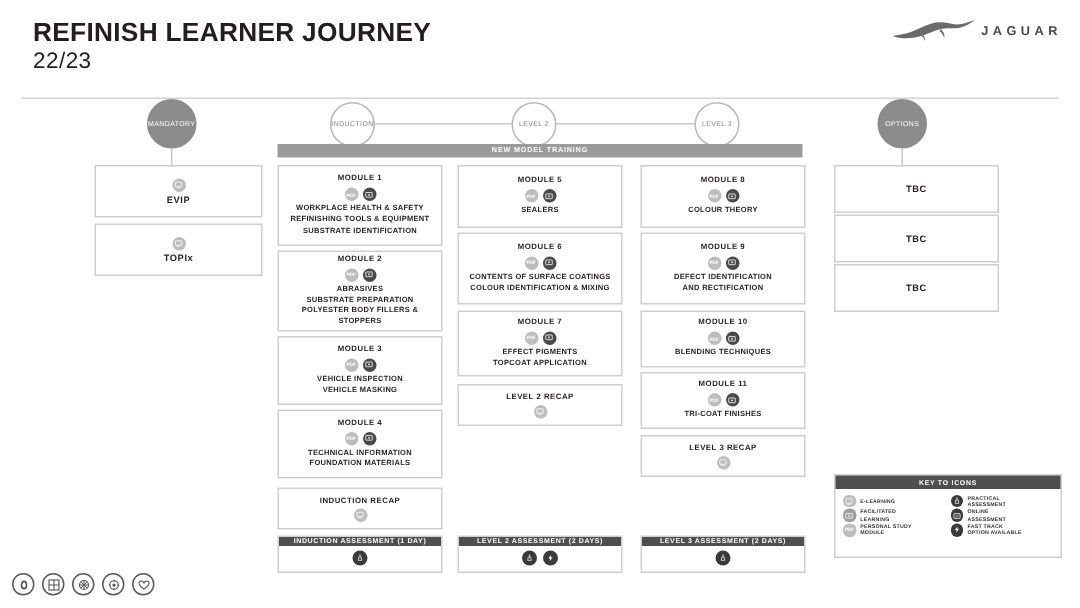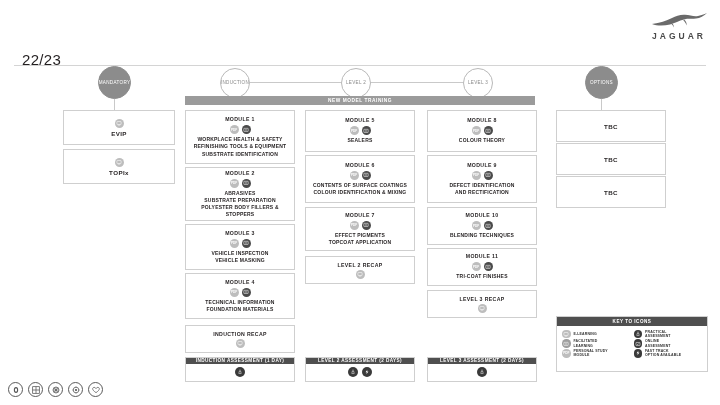--- a/index.html
+++ b/index.html
@@ -5,25 +5,25 @@
   * { box-sizing: border-box; margin:0; padding:0; }
   body {
     width:720px; height:405px; background:#ffffff;
     font-family:"Liberation Sans", sans-serif;
     color:#231f20; position:relative; overflow:hidden;
   }
   .page { position:absolute; inset:0; }
 
   
   .title { position:absolute; left:22px; top:11px; font-size:17.5px; font-weight:bold; letter-spacing:.2px; }
-  .subtitle { position:absolute; left:22px; top:51px; font-size:15px; font-weight:normal; letter-spacing:.3px; }
+  .subtitle { position:absolute; left:22px; top:32px; font-size:15px; font-weight:normal; letter-spacing:.3px; }
   .hrule { position:absolute; left:14px; top:65px; width:692px; height:1px; background:#d4d4d4; }
 
   .logos { position:absolute; right:12px; top:12px; display:flex; align-items:center; gap:14px; }
-  .jag-logo { display:flex; flex-direction:column; align-items:center; gap:3px; }
+  .jag-logo { display:flex; flex-direction:row; align-items:center; gap:3px; }
   .jag-word { font-size:8.5px; letter-spacing:3px; font-weight:bold; color:#4a4a4a; }
   .lr-badge {
     width:66px; height:30px; border-radius:50%;
     background:radial-gradient(ellipse at 30% 25%, #6d6d6d 0%, #2b2b2b 60%, #101010 100%);
     border:1.6px solid #9a9a9a;
     display:flex; flex-direction:column; align-items:center; justify-content:center;
     color:#fff; line-height:1.02;
   }
   .lr-badge span { font-size:8px; font-weight:bold; letter-spacing:.6px; font-style:italic; }
 
@@ -93,20 +93,21 @@
   .footicons { position:absolute; left:8px; bottom:8px; display:flex; gap:5px; }
   .ficon { width:15px; height:15px; border-radius:50%; border:1px solid #5a5a5a;
            display:flex; align-items:center; justify-content:center; background:#fff; }
   .ficon svg { width:10px; height:10px; }
 </style>
 </head>
 <body>
 
 <div class="page">
 
+  <div class="title">REFINISH LEARNER JOURNEY</div>
   <div class="subtitle">22/23</div>
   <div class="hrule"></div>
 
   <div class="logos">
     <div class="jag-logo">
       <svg width="58" height="16" viewBox="0 0 58 16">
         <path d="M2 12 C10 11,16 9,22 6 C26 4,30 2.5,35 2.8 C40 3,44 5,48 4 C52 3,55 2,57 1 C54 4,50 6,46 6.6 C42 7.2,38 6.4,34 7.4 C29 8.6,25 11,20 12.4 C14 14,7 14,2 12 Z" fill="#6a6a6a"></path>
         <path d="M34 7.4 C36 9,37 11,36.5 13.5 C36 11.6,35 9.8,33.4 8.6 Z" fill="#6a6a6a"></path>
         <path d="M22 11.2 C23.5 12.6,24 14,23.6 15.4 C23.2 13.8,22.4 12.6,21 11.8 Z" fill="#6a6a6a"></path>
       </svg>

